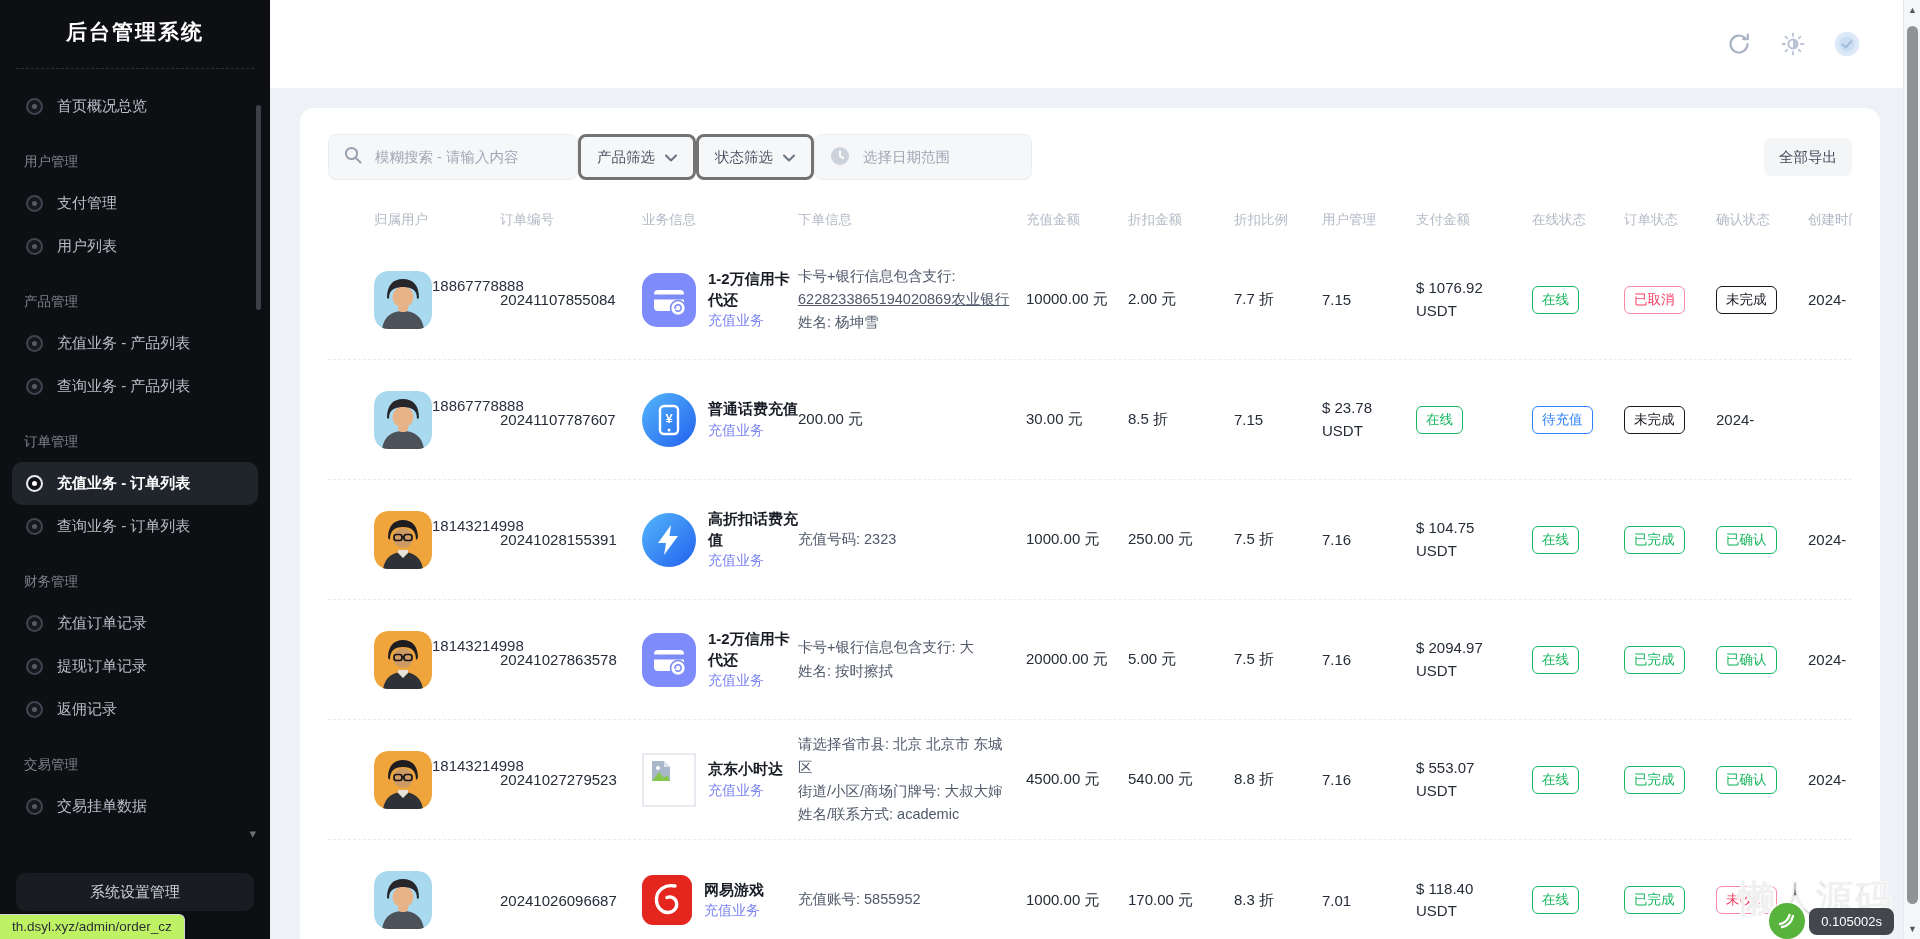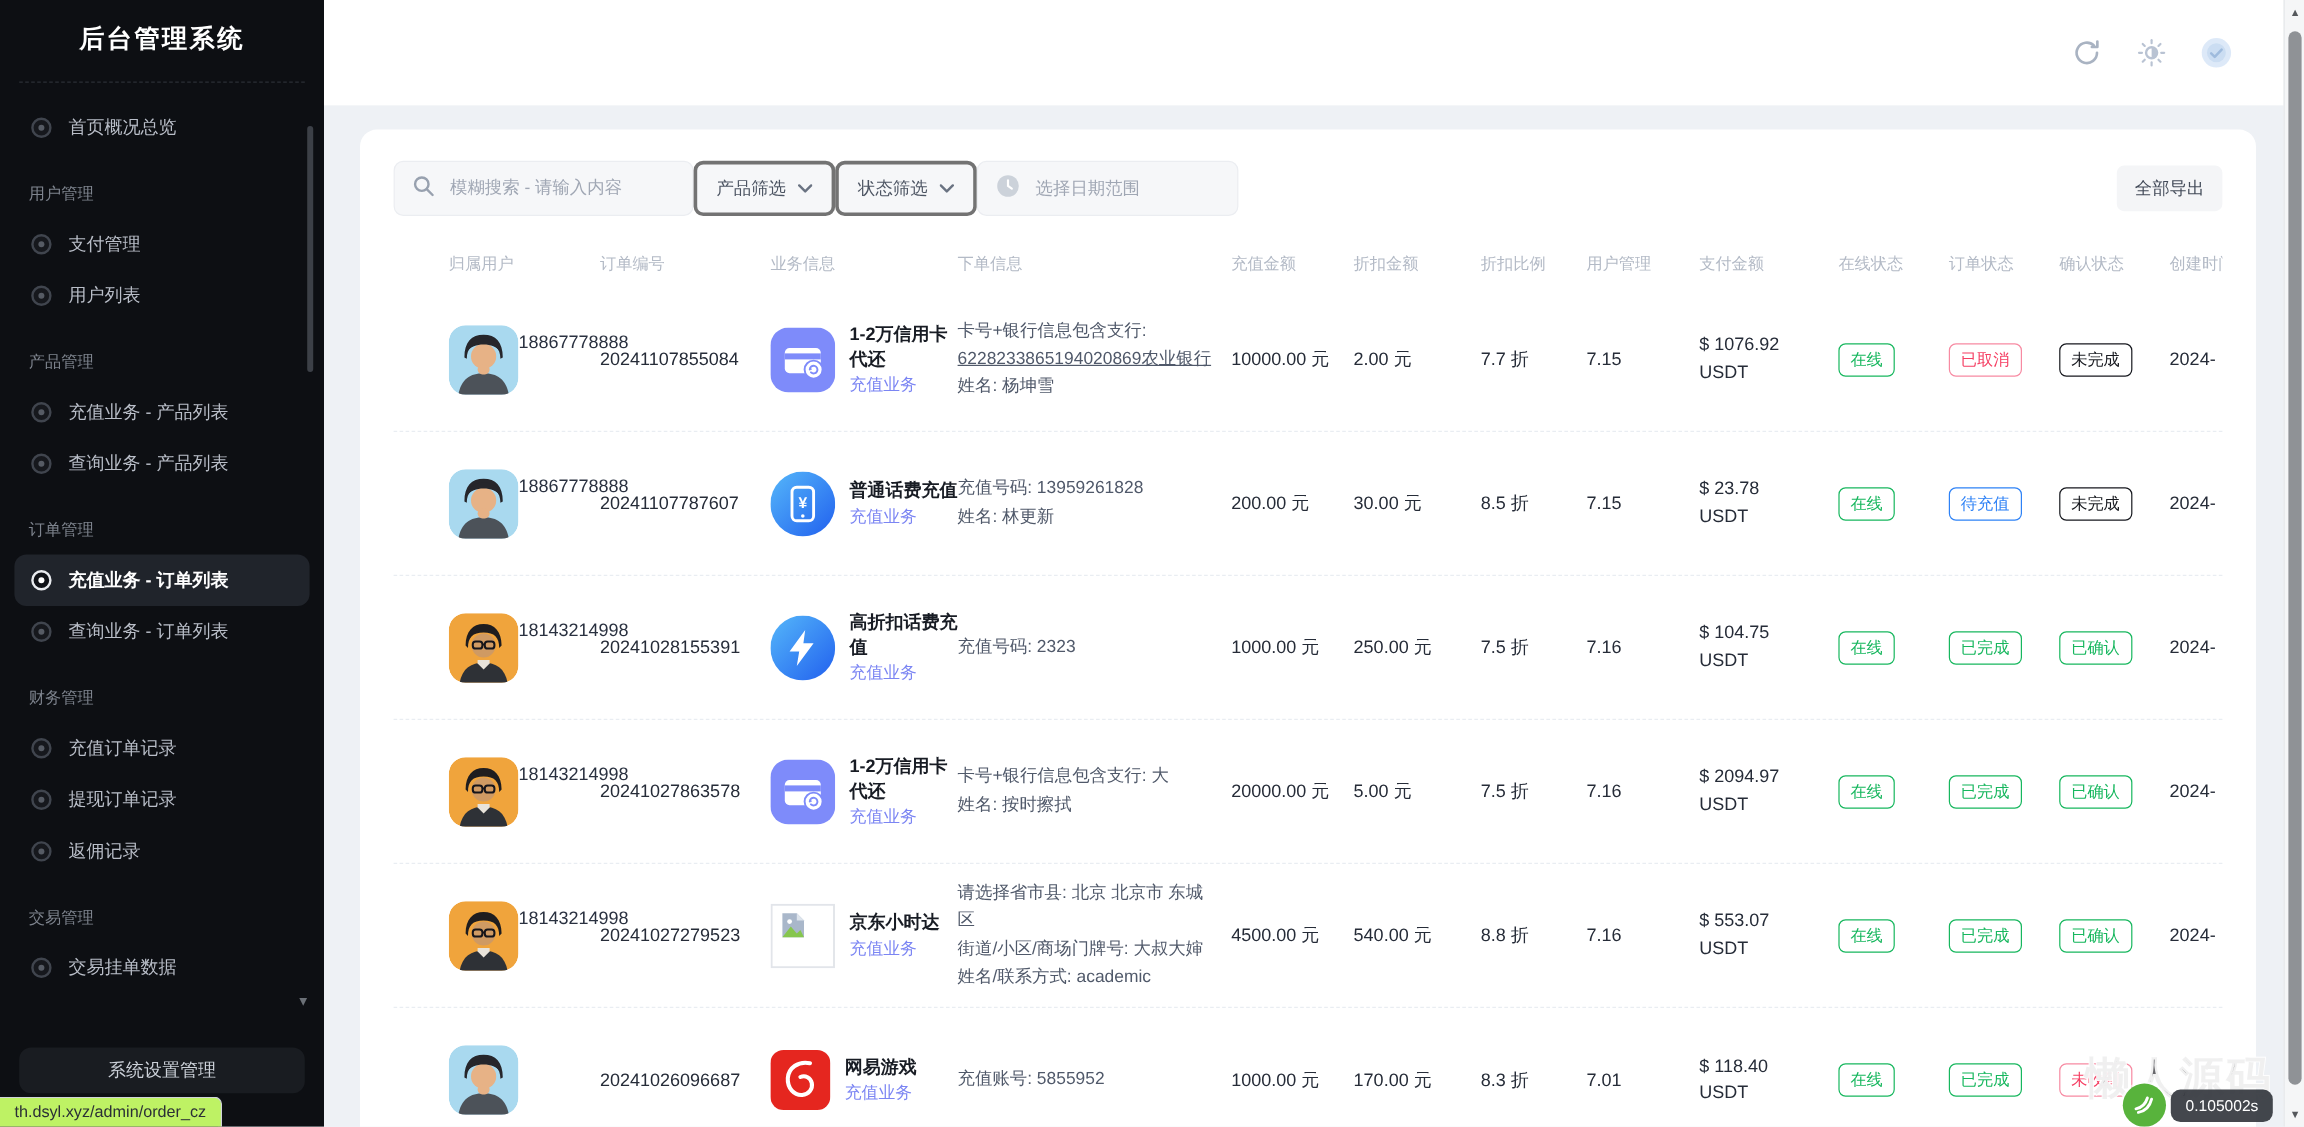--- a/index.html
+++ b/index.html
@@ -334,24 +334,20 @@
                   <rect x="18" y="13" width="18" height="28" rx="4" fill="none" stroke="#fff" stroke-width="2.4"></rect>
                   <text x="27" y="30" font-size="13" fill="#fff" text-anchor="middle" font-weight="bold">¥</text>
                   <circle cx="27" cy="37" r="1.5" fill="#fff"></circle>
                 </svg>
               </span>
               <span class="biz-txt">
                 <span class="biz-name">普通话费充值</span>
                 <span class="biz-cat">充值业务</span>
               </span>
             </div>
-            <div class="cell cell-info">
-              <div>充值号码: 13959261828</div>
-              <div>姓名: 林更新</div>
-            </div>
             <div class="cell">200.00 元</div>
             <div class="cell">30.00 元</div>
             <div class="cell">8.5 折</div>
             <div class="cell">7.15</div>
             <div class="cell cell-pay">
               <div>$ 23.78</div>
               <div>USDT</div>
             </div>
             <div class="cell"><span class="badge green">在线</span></div>
             <div class="cell"><span class="badge blue">待充值</span></div>

